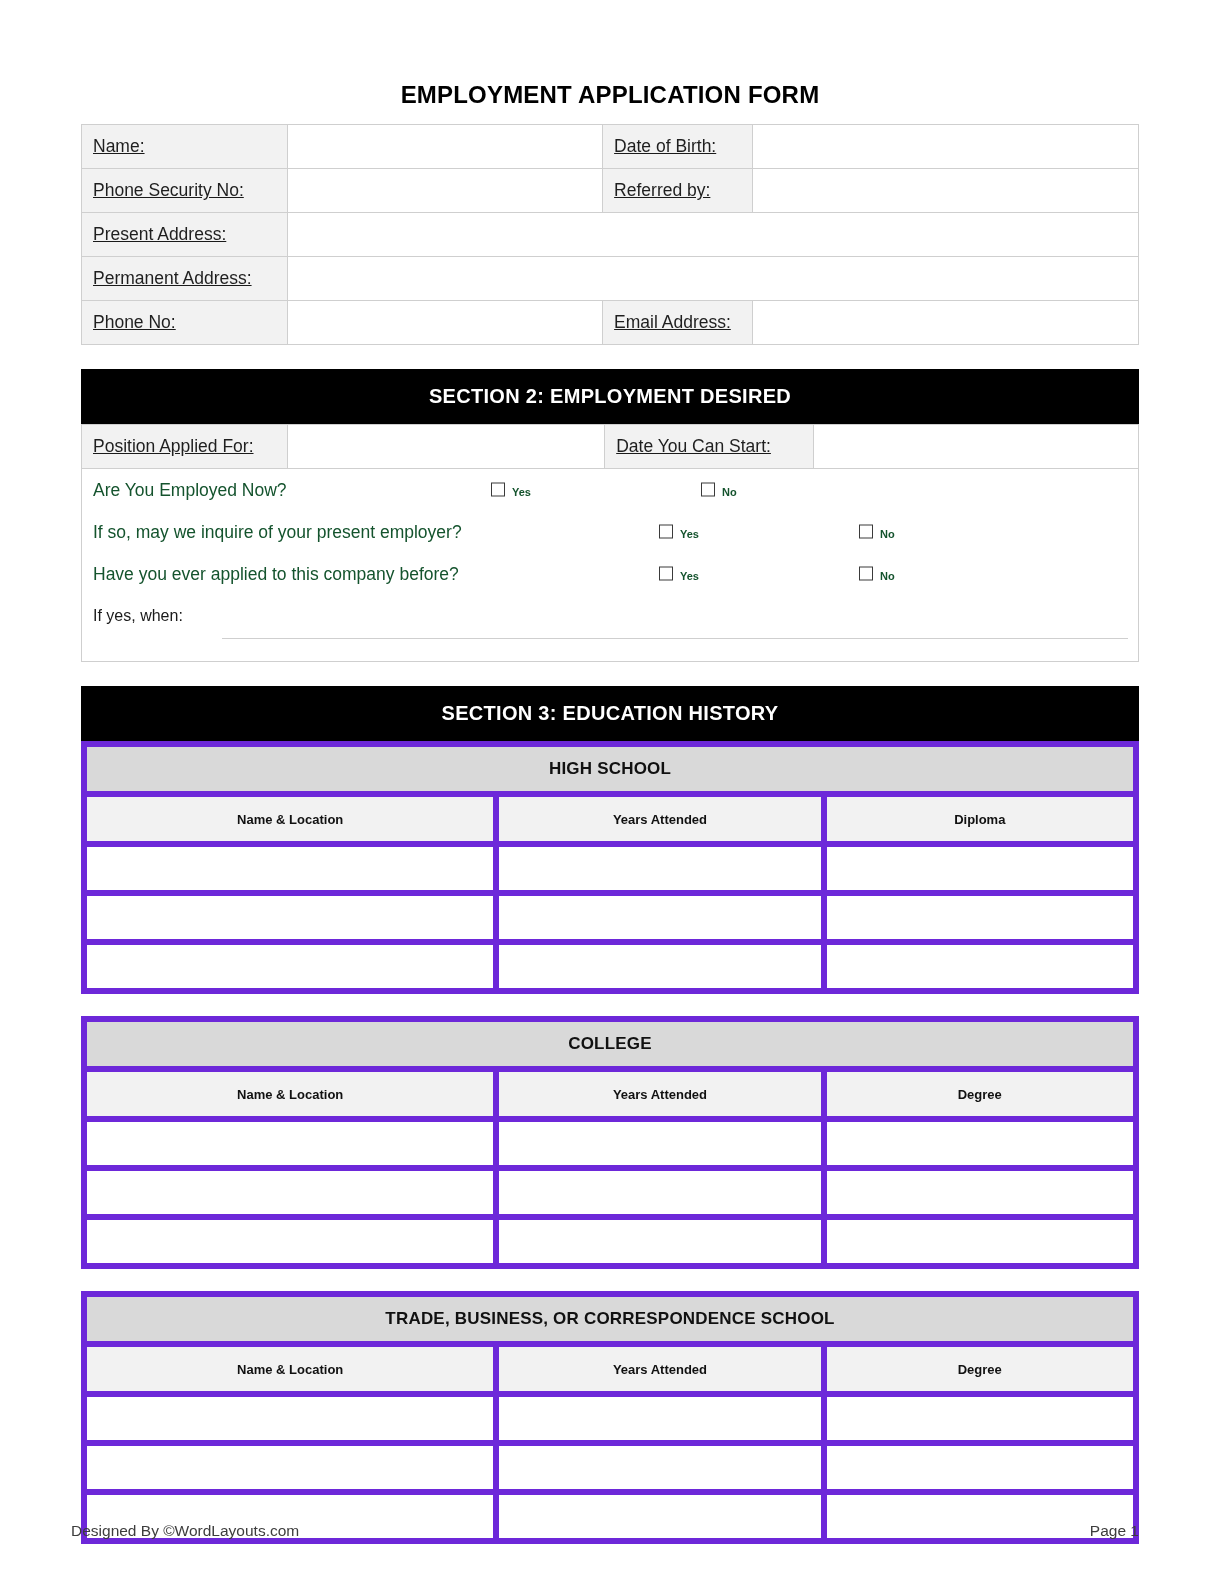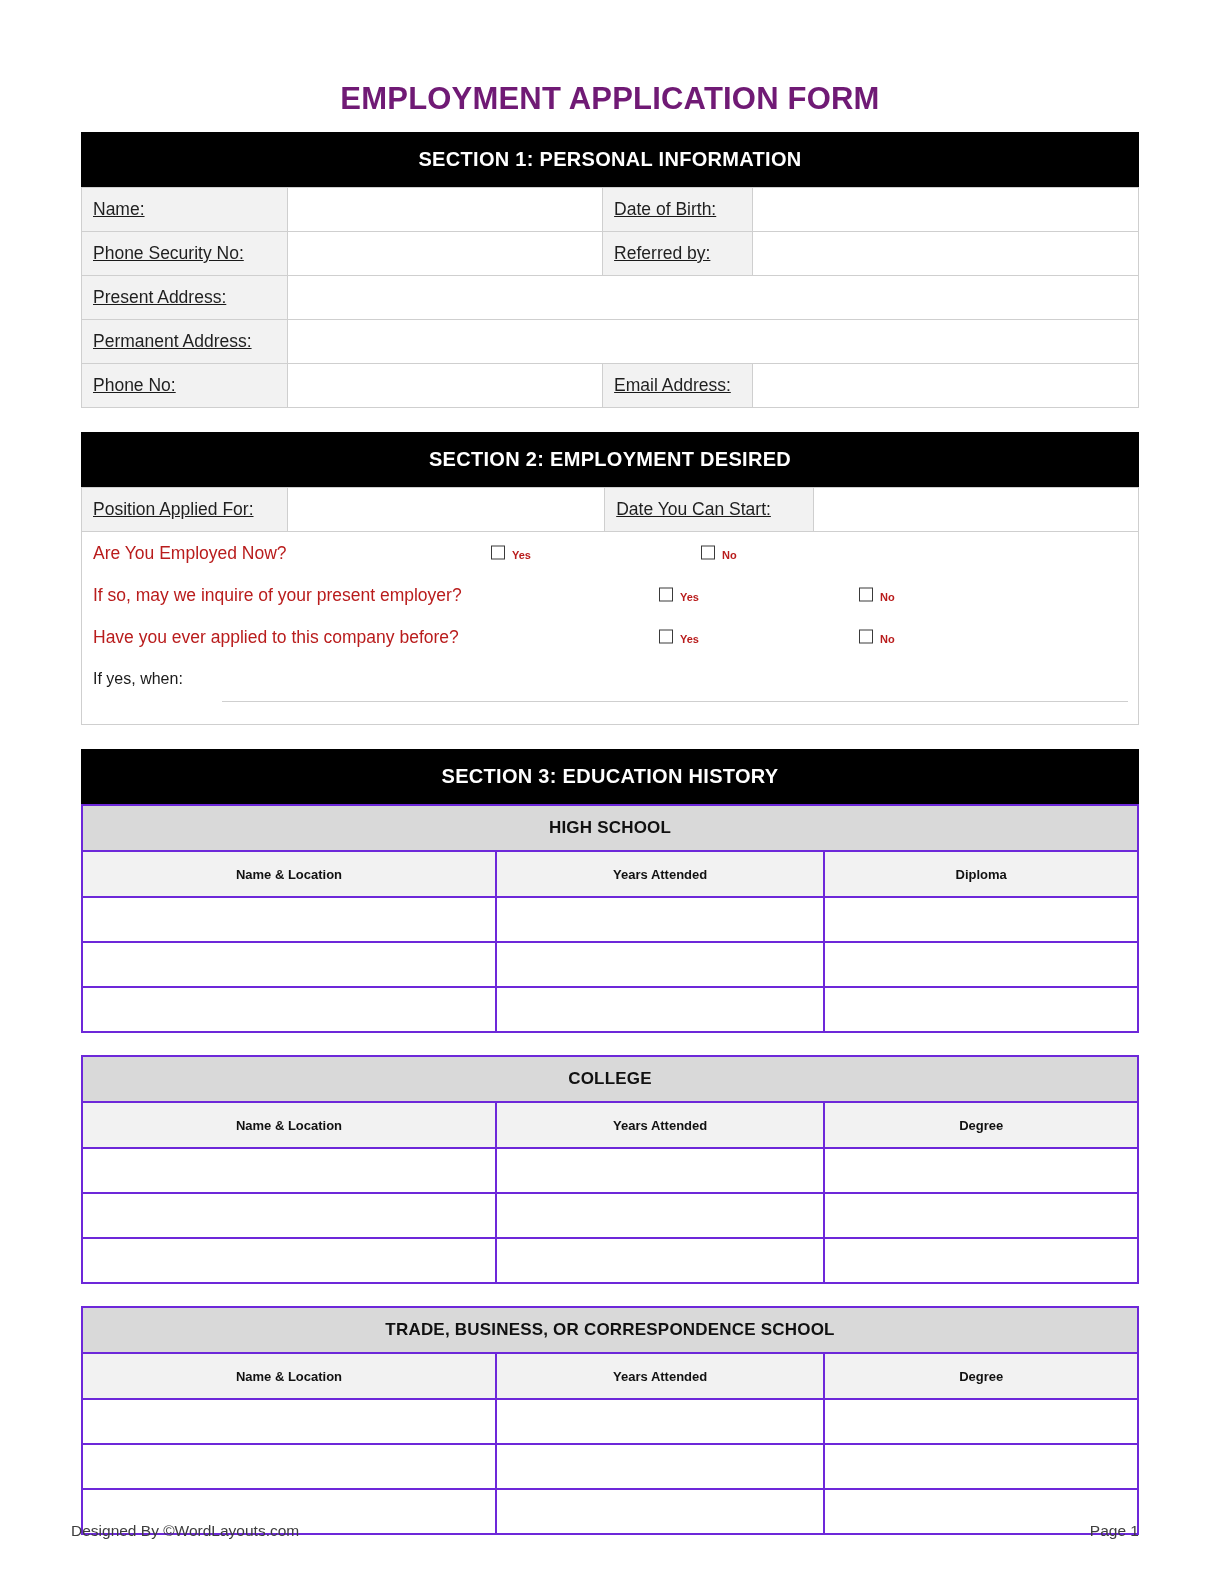--- a/index.html
+++ b/index.html
@@ -20,24 +20,24 @@
     width: 1220px;
     height: 1573px;
     box-sizing: border-box;
     padding: 0 81px;
     position: relative;
   }
 
   
   .doc-title {
     text-align: center;
-    font-size: 31px;
+    font-size: 24px;
     font-weight: bold;
     letter-spacing: 0.2px;
-    color: #701a75;
+    color: #000000;
     margin: 0;
     padding-top: 82px;
     padding-bottom: 16px;
     line-height: 1.1;
   }
 
   
   .section-bar {
     background: #000000;
     color: #ffffff;
@@ -77,21 +77,21 @@
   .qblock {
     border: 1px solid #cfcfcf;
     border-top: none;
     background: #ffffff;
     padding: 0 0 14px 0;
   }
   .qrow {
     position: relative;
     height: 42px;
     font-size: 17.5px;
-    color: #b91c1c;
+    color: #14532d;
   }
   .qrow .qtext {
     position: absolute;
     left: 11px;
     top: 50%;
     transform: translateY(-50%);
     white-space: nowrap;
   }
   .opt {
     position: absolute;
@@ -125,21 +125,21 @@
     right: 10px;
     bottom: 8px;
     border-bottom: 1px solid #cfcfcf;
   }
   .edu-table {
     border-collapse: collapse;
     width: 100%;
     table-layout: fixed;
   }
   .edu-table td, .edu-table th {
-    border: 2px solid #6d28d9;
+    border: 6px solid #6d28d9;
     padding: 0;
     margin: 0;
   }
   .edu-sub {
     background: #d9d9d9;
     text-align: center;
     font-weight: bold;
     font-size: 17px;
     letter-spacing: 0.2px;
     height: 44px;
@@ -174,21 +174,20 @@
     color: #3d3d3d;
   }
 </style>
 </head>
 <body>
 
 <div class="page">
 
   <h1 class="doc-title">EMPLOYMENT APPLICATION FORM</h1>
 
-  <div class="section-bar">SECTION 1: PERSONAL INFORMATION</div>
 
   <table class="grid">
     <colgroup>
       <col style="width:19.5%">
       <col style="width:29.8%">
       <col style="width:14.2%">
       <col style="width:36.5%">
     </colgroup>
     <tbody>
       <tr>

